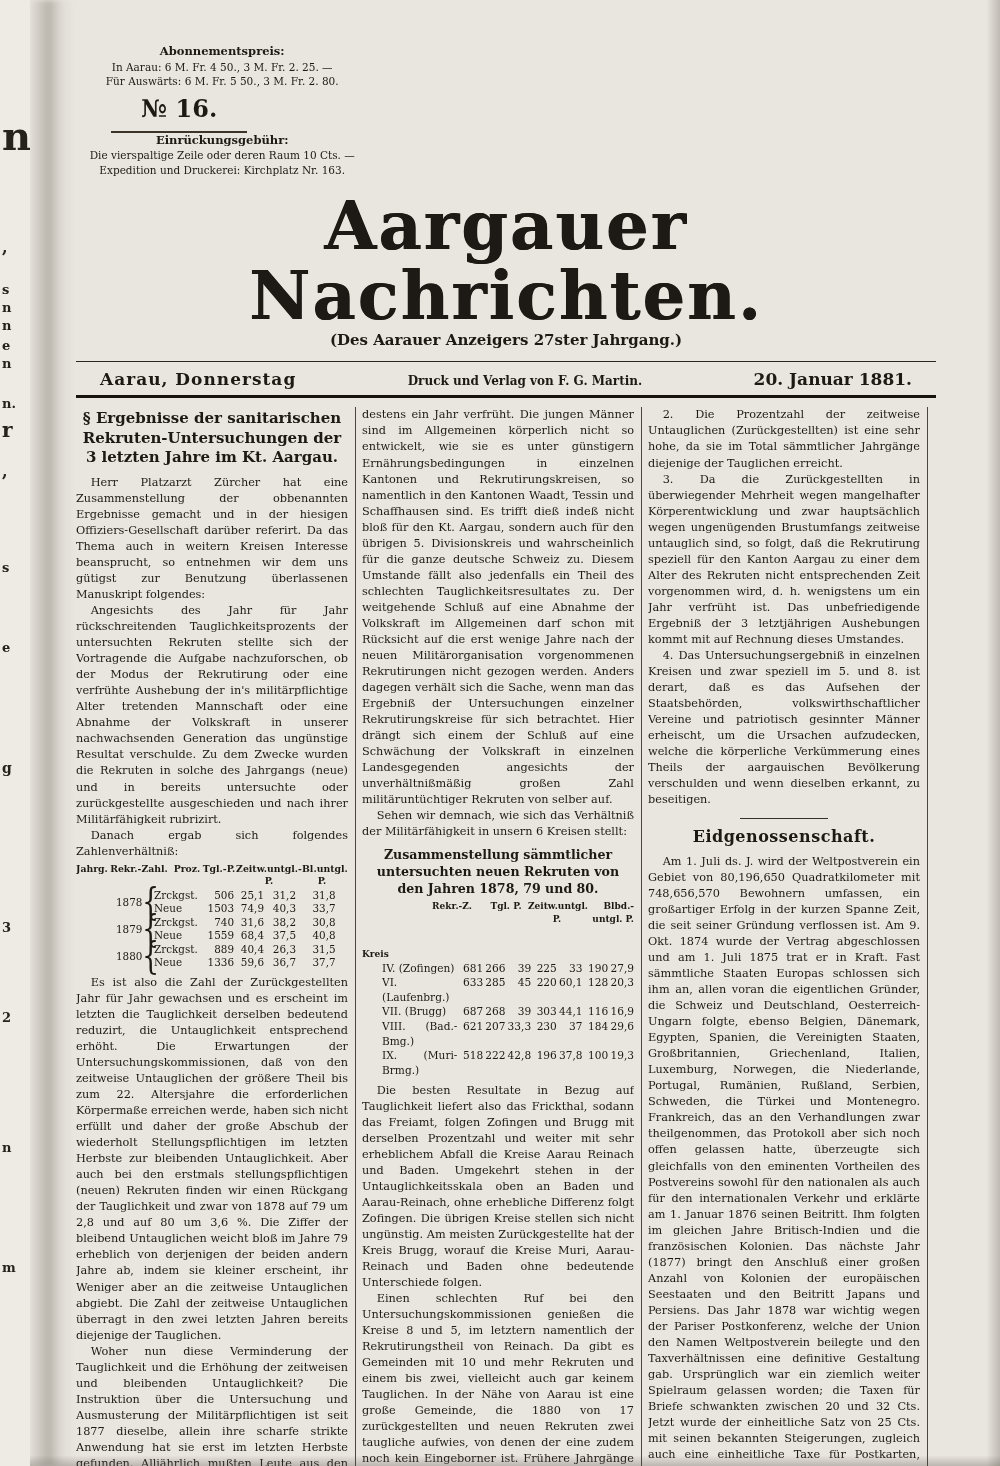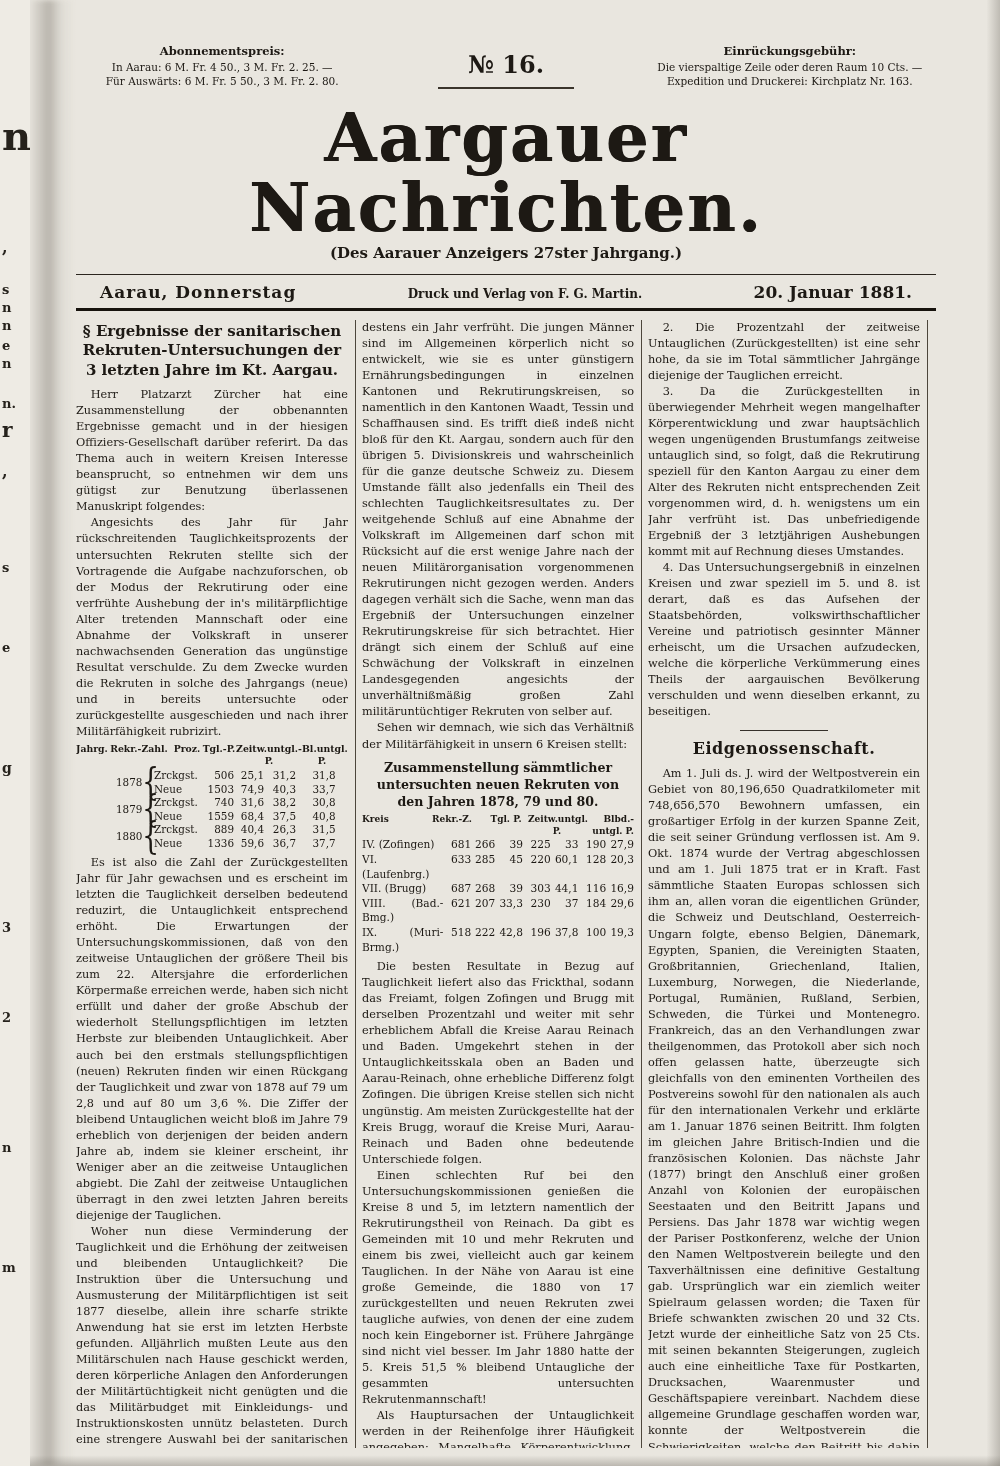--- a/index.html
+++ b/index.html
@@ -12,21 +12,21 @@
         background:linear-gradient(90deg,rgba(255,255,255,0) 0%,rgba(96,90,80,0.35) 45%,rgba(150,145,135,0.12) 72%,rgba(255,255,255,0) 100%);
         filter:blur(2.5px);}
   .right-edge{position:absolute;right:0;top:0;height:100%;width:16px;z-index:2;
         background:linear-gradient(270deg,rgba(80,75,66,0.28),rgba(0,0,0,0) 85%);}
   .bottom-edge{position:absolute;left:0;bottom:0;width:100%;height:12px;z-index:2;
         background:linear-gradient(0deg,rgba(80,75,66,0.30),rgba(0,0,0,0) 90%);}
 
   .content{position:relative;margin:0 64px 0 76px;z-index:1;}
 
   
-  .topbar{display:flex;justify-content:space-between;align-items:flex-start;padding-top:44px;}
+  .topbar{display:flex;justify-content:space-between;align-items:flex-start;padding-top:44px;flex-direction:column;}
   .tb-block{width:34%;text-align:center;line-height:1.35;}
   .tb-title{font-weight:bold;font-size:11.5px;}
   .tb-line{font-size:10.5px;}
   .issue-wrap{width:24%;text-align:center;padding-top:6px;}
   .issue{display:inline-block;font-size:24px;font-weight:bold;padding:0 30px 8px;border-bottom:2px solid #3a342b;}
 
   
   .masthead{text-align:center;margin-top:14px;}
   .mast-title{font-size:67px;font-weight:bold;letter-spacing:2px;line-height:1.05;
               text-shadow:0.6px 0 0 #1d1914;}
@@ -69,26 +69,26 @@
   .t1r .rz{width:32px;text-align:right;}
   .t1r .rp{width:30px;text-align:right;}
   .t1r .rt{width:32px;text-align:right;}
   .t1r .rw{width:56px;text-align:center;}
   .t1r .rb{width:44px;text-align:center;}
 
   
   .t2-heading{font-weight:bold;font-size:12.6px;line-height:1.35;text-align:center;text-indent:0;margin:6px 0 3px;}
   .t2{margin:1px 0 5px;font-size:10.6px;line-height:1.38;}
   .t2h{display:flex;font-size:9px;font-weight:bold;}
-  .t2h .h0{width:58px;text-align:left;}
+  .t2h .h0{width:58px;text-align:left;margin-top:48px;}
   .t2h .h1{width:64px;text-align:center;}
   .t2h .h2{width:44px;text-align:center;}
   .t2h .h3{width:58px;text-align:center;}
   .t2h .h4{width:48px;text-align:right;}
-  .t2r{display:flex;}
+  .t2r{display:flex;margin-left:20px;}
   .t2r .n{width:88px;}
   .t2r .v{width:26px;text-align:right;}
   .t2r .v2{width:30px;text-align:right;}
 
   
   .sect-rule{width:88px;border-top:1px solid #35302a;margin:10px auto 7px;}
   .sect-heading{font-weight:bold;font-size:16px;text-align:center;text-indent:0;letter-spacing:0.5px;margin-bottom:5px;}
 </style>
 </head>
 <body>
@@ -170,20 +170,21 @@
 
     <div class="columns">
 
       <div class="col">
         <div class="art-heading">§ Ergebnisse der sanitarischen Rekruten-Untersuchungen der 3 letzten Jahre im Kt. Aargau.</div>
 
         <div>
 
         <p>Herr Platzarzt Zürcher hat eine Zusammenstellung der obbenannten Ergebnisse gemacht und in der hiesigen Offiziers-Gesellschaft darüber referirt. Da das Thema auch in weitern Kreisen Interesse beansprucht, so entnehmen wir dem uns gütigst zur Benutzung überlassenen Manuskript folgendes:</p>
             <p>Angesichts des Jahr für Jahr rückschreitenden Tauglichkeitsprozents der untersuchten Rekruten stellte sich der Vortragende die Aufgabe nachzuforschen, ob der Modus der Rekrutirung oder eine verfrühte Aushebung der in's militärpflichtige Alter tretenden Mannschaft oder eine Abnahme der Volkskraft in unserer nachwachsenden Generation das ungünstige Resultat verschulde. Zu dem Zwecke wurden die Rekruten in solche des Jahrgangs (neue) und in bereits untersuchte oder zurückgestellte ausgeschieden und nach ihrer Militärfähigkeit rubrizirt.</p>
+            <p>Danach ergab sich folgendes Zahlenverhältniß:</p>
           </div>
 
         <div class="t1">
           <div class="t1h">
             <span class="c0">Jahrg.</span>
             <span class="c1">Rekr.-Zahl.</span>
             <span class="c2">Proz.</span>
             <span class="c3">Tgl.-P.</span>
             <span class="c4">Zeitw.untgl.-P.</span>
             <span class="c5">Bl.untgl.-P.</span>

